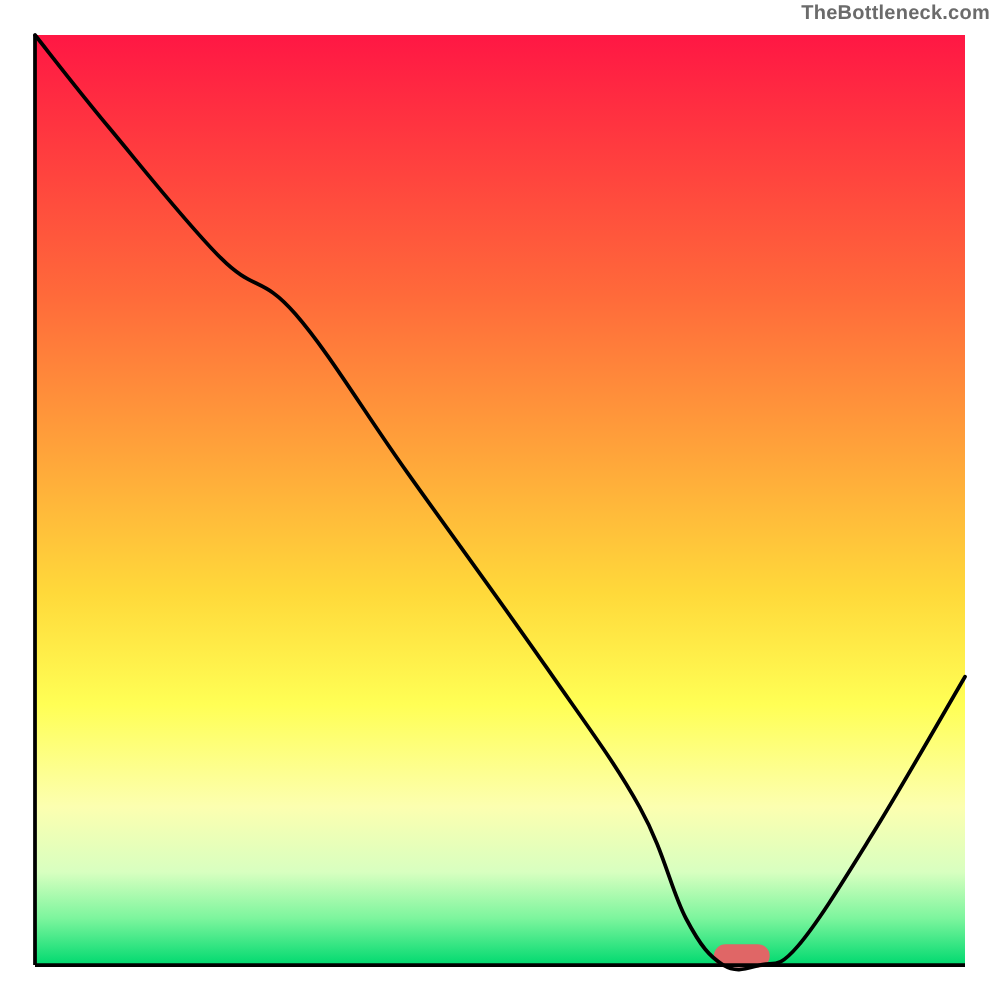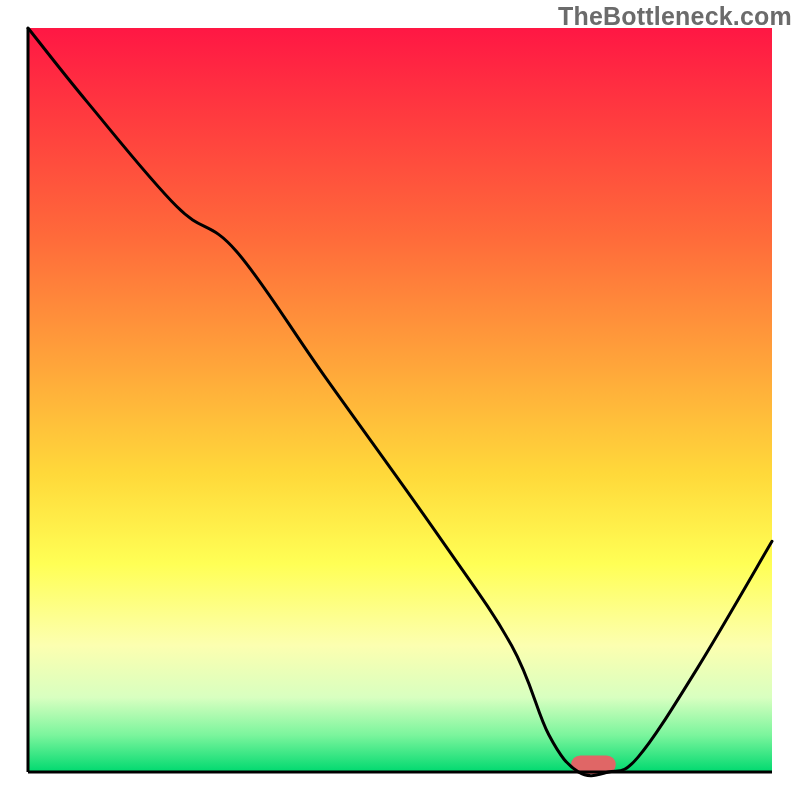--- a/index.html
+++ b/index.html
@@ -12,21 +12,21 @@
   }
   .chart-container {
     position: relative;
     width: 800px;
     height: 800px;
   }
   .watermark {
     position: absolute;
     top: 2px;
     right: 8px;
-    font-size: 25px;
+    font-size: 16px;
     font-weight: bold;
     color: #6b6b6b;
     letter-spacing: 0.2px;
     z-index: 3;
   }
   svg {
     position: absolute;
     top: 0;
     left: 0;
   }

